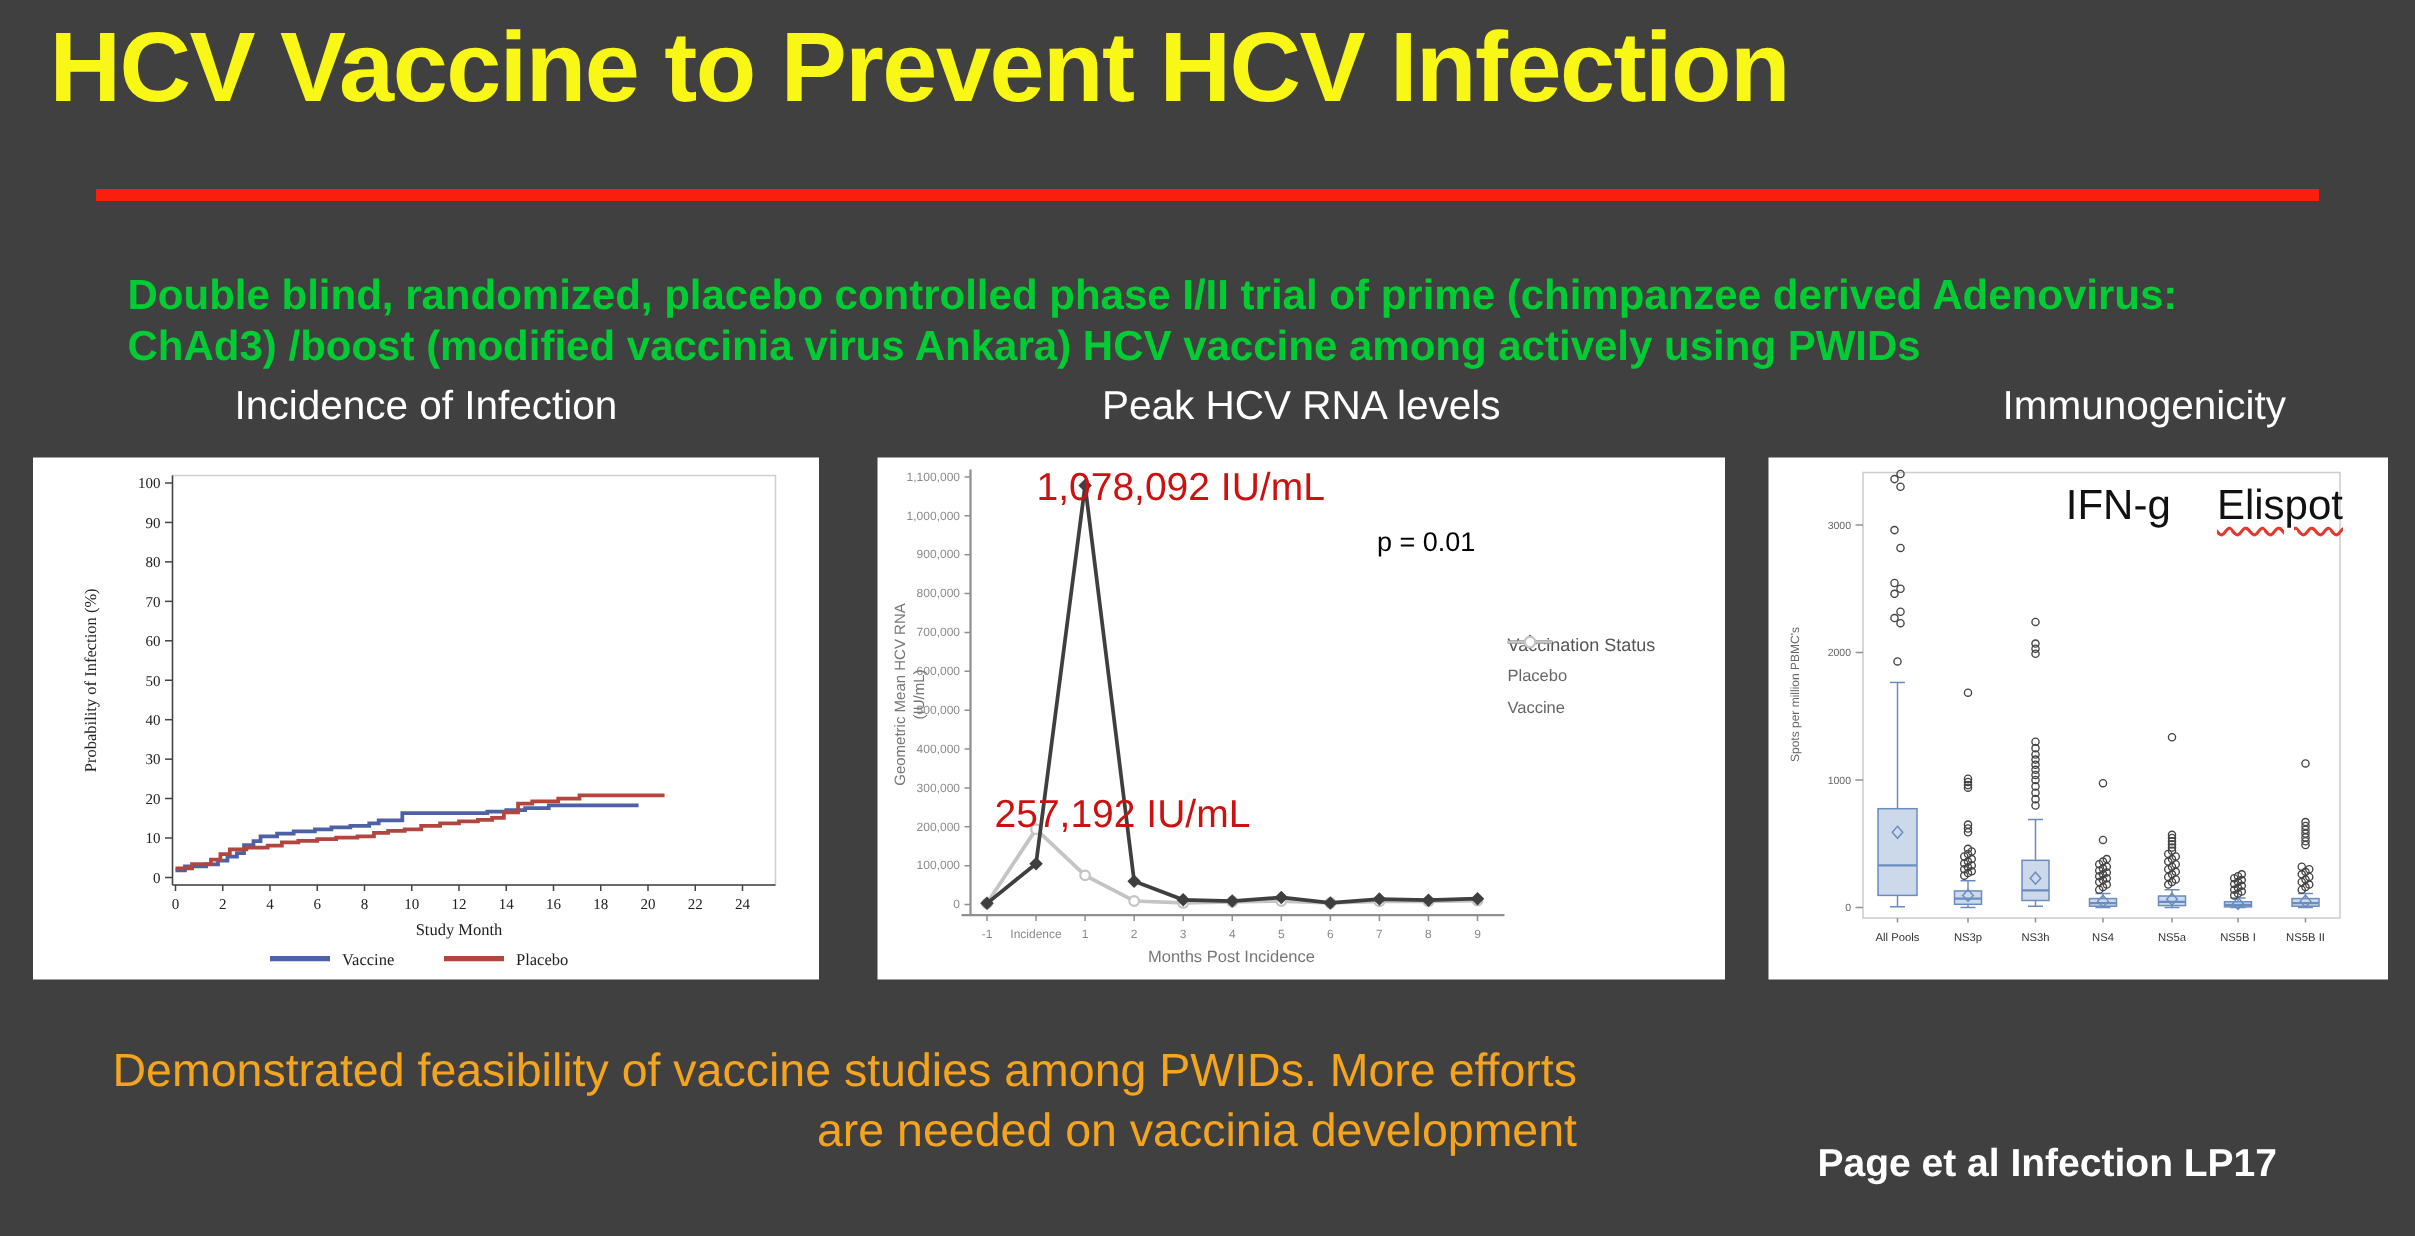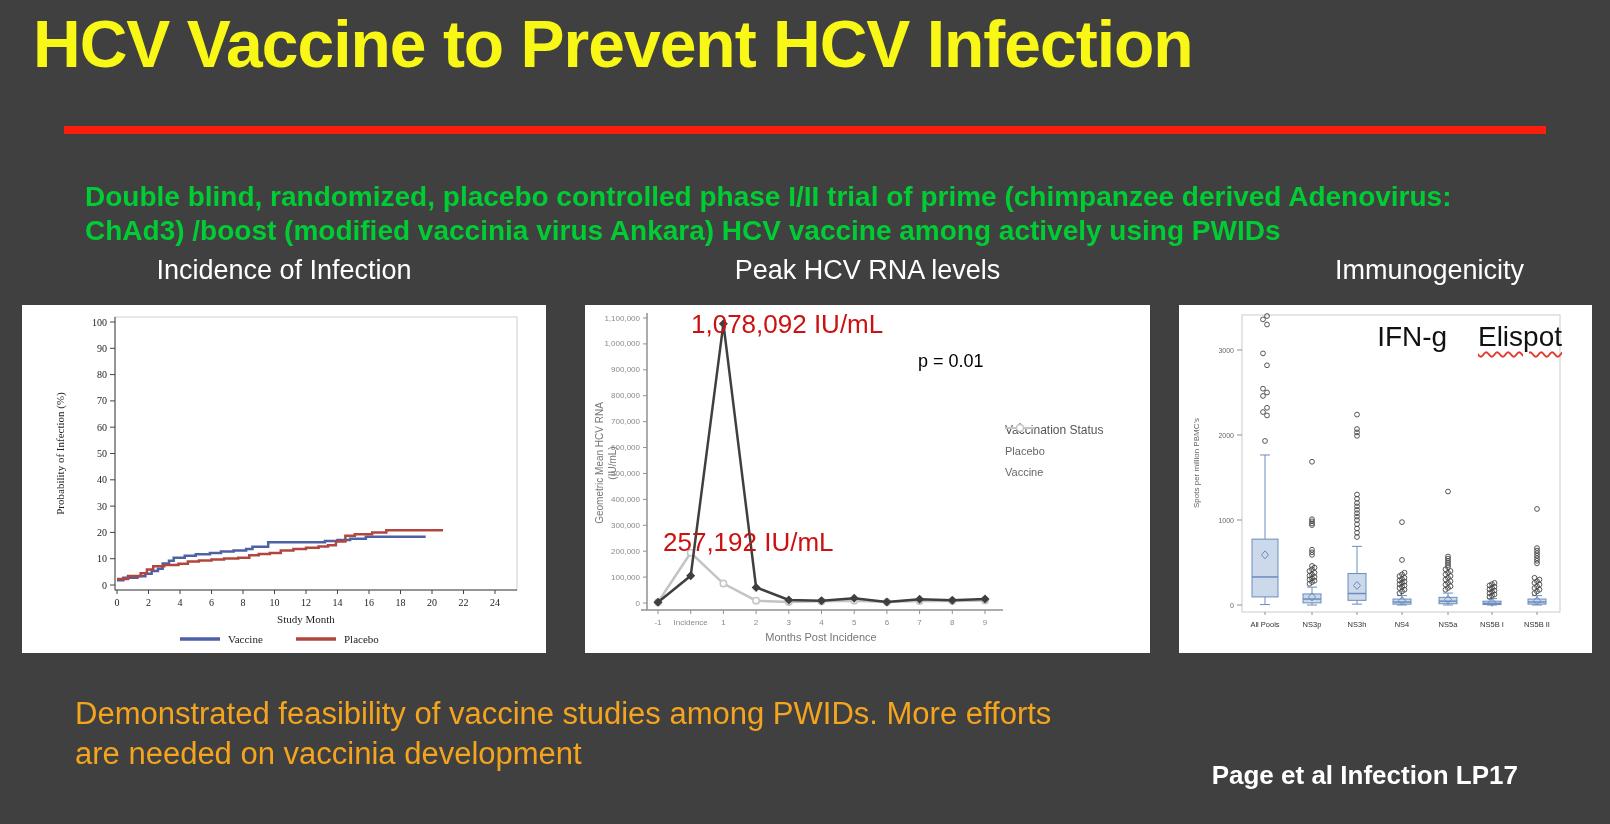--- a/index.html
+++ b/index.html
@@ -23,21 +23,21 @@
   .peak1{left:106px;top:4px;}
   .peak2{left:78px;top:222px;}
   .pval{position:absolute;left:316px;top:46px;color:#000;font-size:18px;white-space:nowrap;margin-left:17px;}
   .legend2{position:absolute;left:420px;top:118px;color:#555;}
   .legend2-title{font-size:12px;margin-bottom:8px;}
   .legend2-row{display:flex;align-items:center;gap:7px;font-size:11px;margin-bottom:9px;color:#666;}
   .elispot{position:absolute;right:30px;top:16px;color:#111;font-size:28px;white-space:nowrap;}
   .elispot .wavy{text-decoration:underline;text-decoration-style:wavy;
                  text-decoration-color:#e23b2e;text-decoration-thickness:2px;text-underline-offset:5px;margin-left:23px;}
   .conclusion{position:absolute;left:75px;top:694px;margin:0;color:#f5a41e;
-              font-size:31px;font-weight:400;line-height:40px;white-space:nowrap;}
+              font-size:31px;font-weight:400;line-height:40px;white-space:nowrap;text-align:right;}
   .citation{position:absolute;right:92px;top:760px;color:#ffffff;font-size:26px;font-weight:700;white-space:nowrap;}
 </style>
 </head>
 <body>
 
 <div class="stage">
 
   <h1 class="slide-title">HCV Vaccine to Prevent HCV Infection</h1>
 
   <div class="rule"></div>

